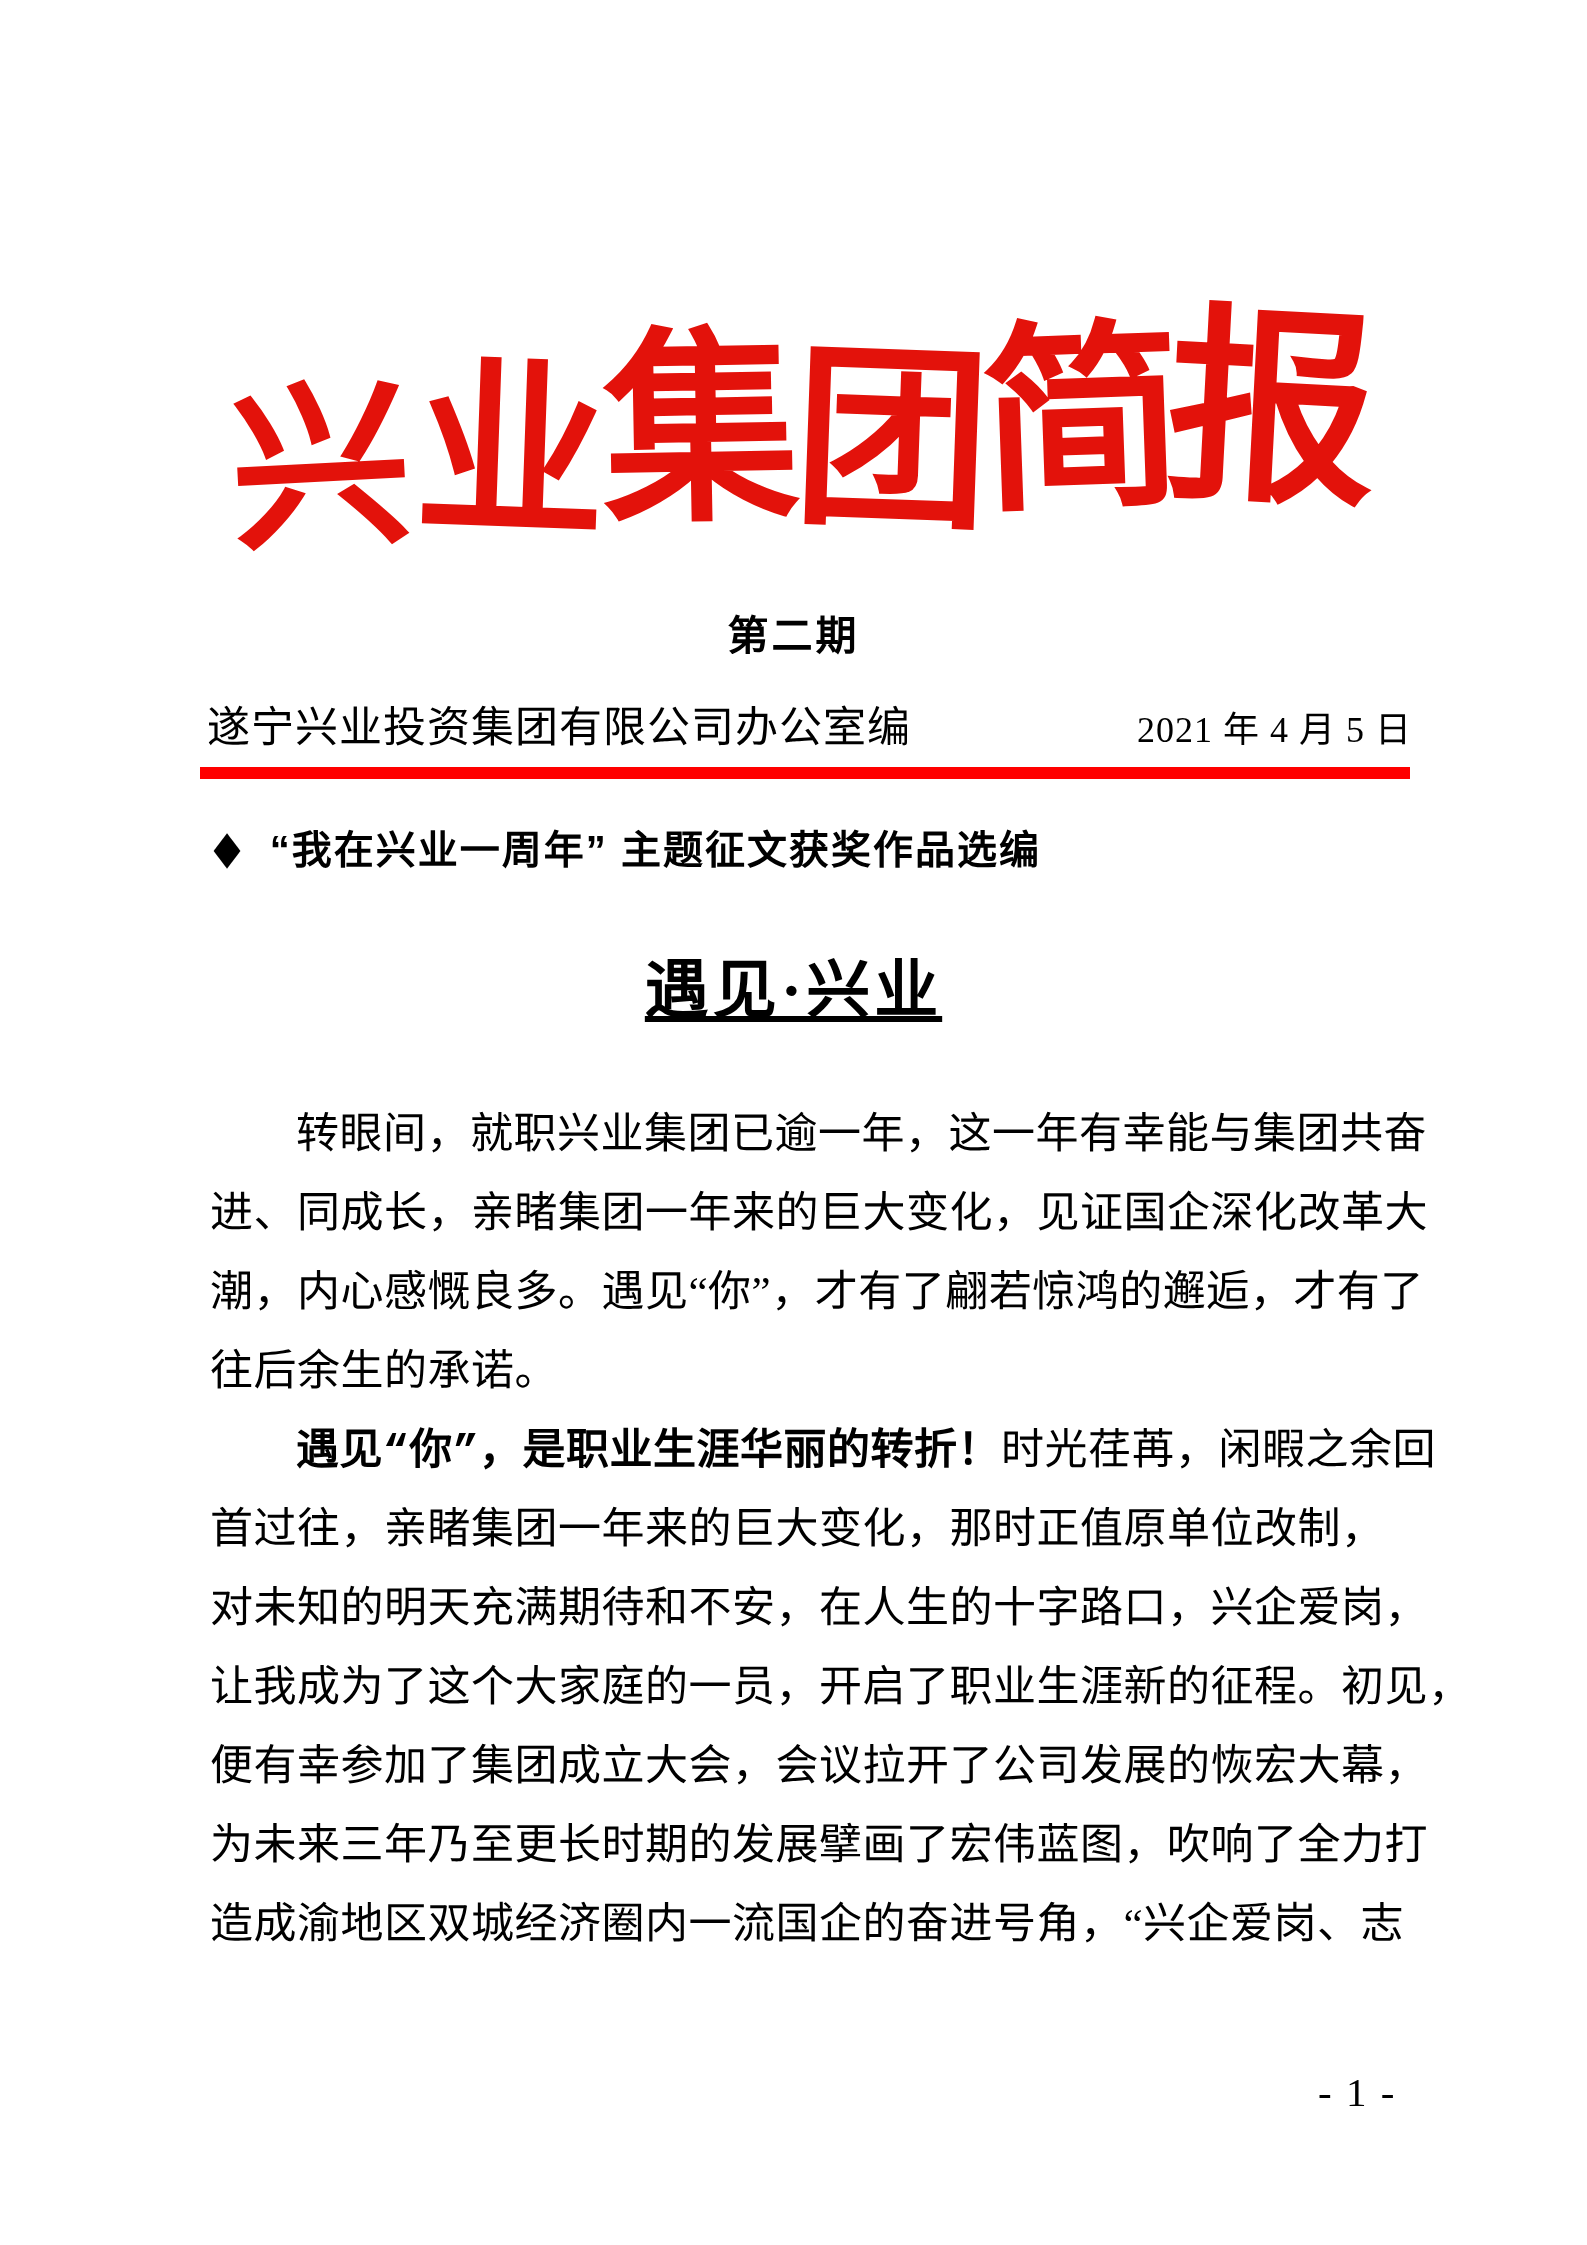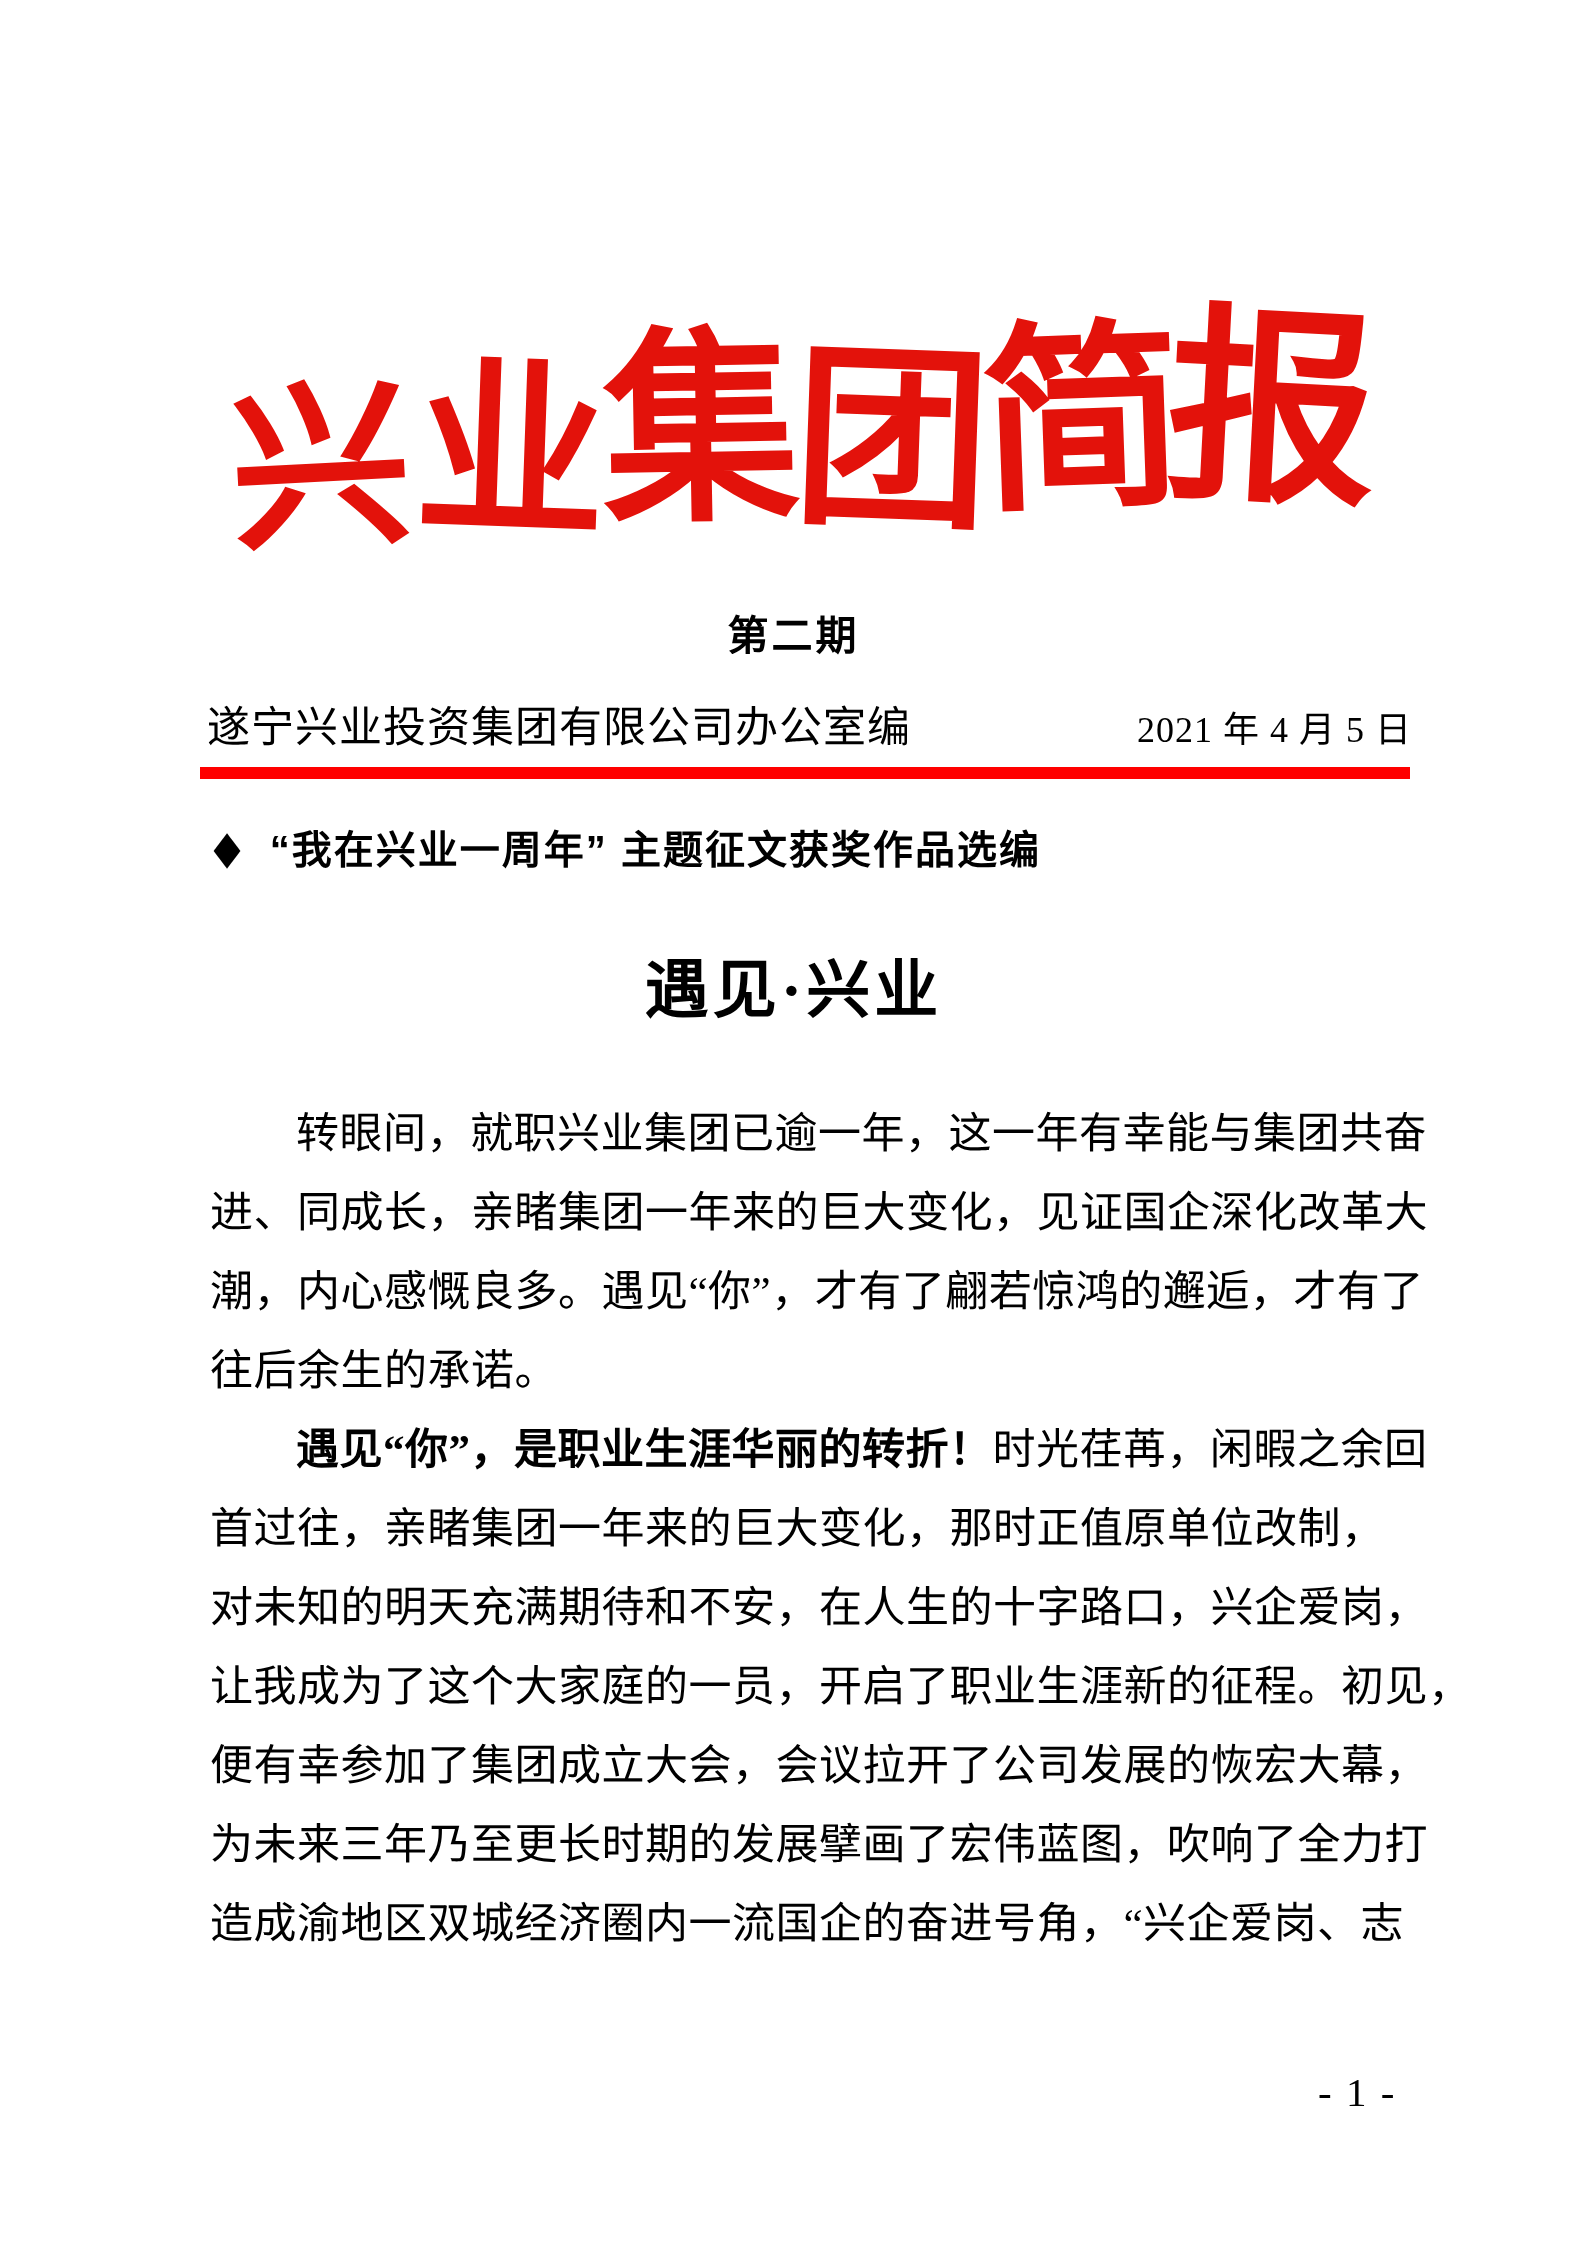--- a/index.html
+++ b/index.html
@@ -103,39 +103,40 @@
   .article-title {
     position: absolute;
     top: 938px;
     left: 0;
     width: 100%;
     margin: 0;
     text-align: center;
     font-weight: bold;
     font-size: 64px;
     letter-spacing: 4px;
+    text-decoration: underline;
   }
 
   
   .body {
     position: absolute;
     top: 1094px;
     left: 210px;
     width: 1208px;
     font-size: 43px;
     line-height: 79px;
   }
   .body-line {
     height: 79px;
     white-space: nowrap;
     letter-spacing: 0.5px;
   }
   .body-line.indent { padding-left: 86px; }
   .lead-bold {
-    font-family: Liberation Serif, serif;
+    font-family: Liberation Mono, monospace;
     font-weight: bold;
   }
 
   
   .page-number {
     position: absolute;
     top: 2068px;
     left: 1318px;
     font-size: 41px;
     letter-spacing: 2px;

